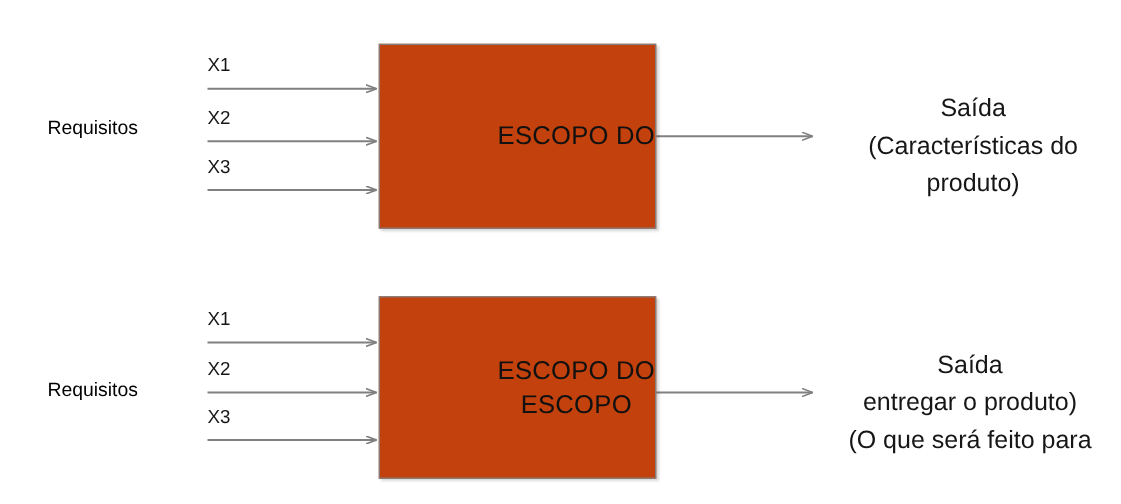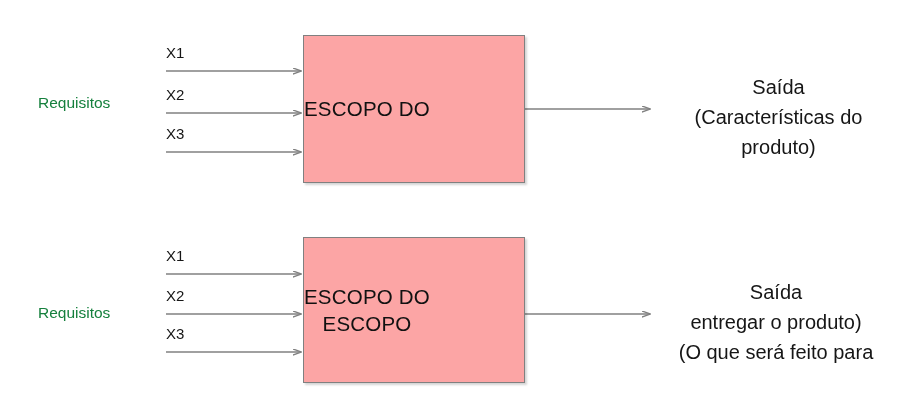--- a/index.html
+++ b/index.html
@@ -26,35 +26,35 @@
     height: 403px;
   }
   .txt {
     position: absolute;
     white-space: nowrap;
     line-height: 1.22;
     text-align: right;
   }
   .requisitos-label {
     font-size: 15.5px;
-    color: #15803d;
+    color: #000000;
   }
   .x-label {
     font-size: 15px;
     color: #161616;
   }
   .process-box {
     position: absolute;
     box-sizing: border-box;
-    background: #fca5a5;
+    background: #c2410c;
     border: 1.6px solid #808080;
     box-shadow: 2px 2px 2px rgba(0,0,0,0.17);
     display: flex;
     align-items: center;
-    justify-content: flex-start;
+    justify-content: flex-end;
   }
   .process-box-text {
     font-size: 20.5px;
     color: #111111;
     text-align: center;
     line-height: 1.32;
     letter-spacing: 0.2px;
   }
   .output-label {
     position: absolute;

